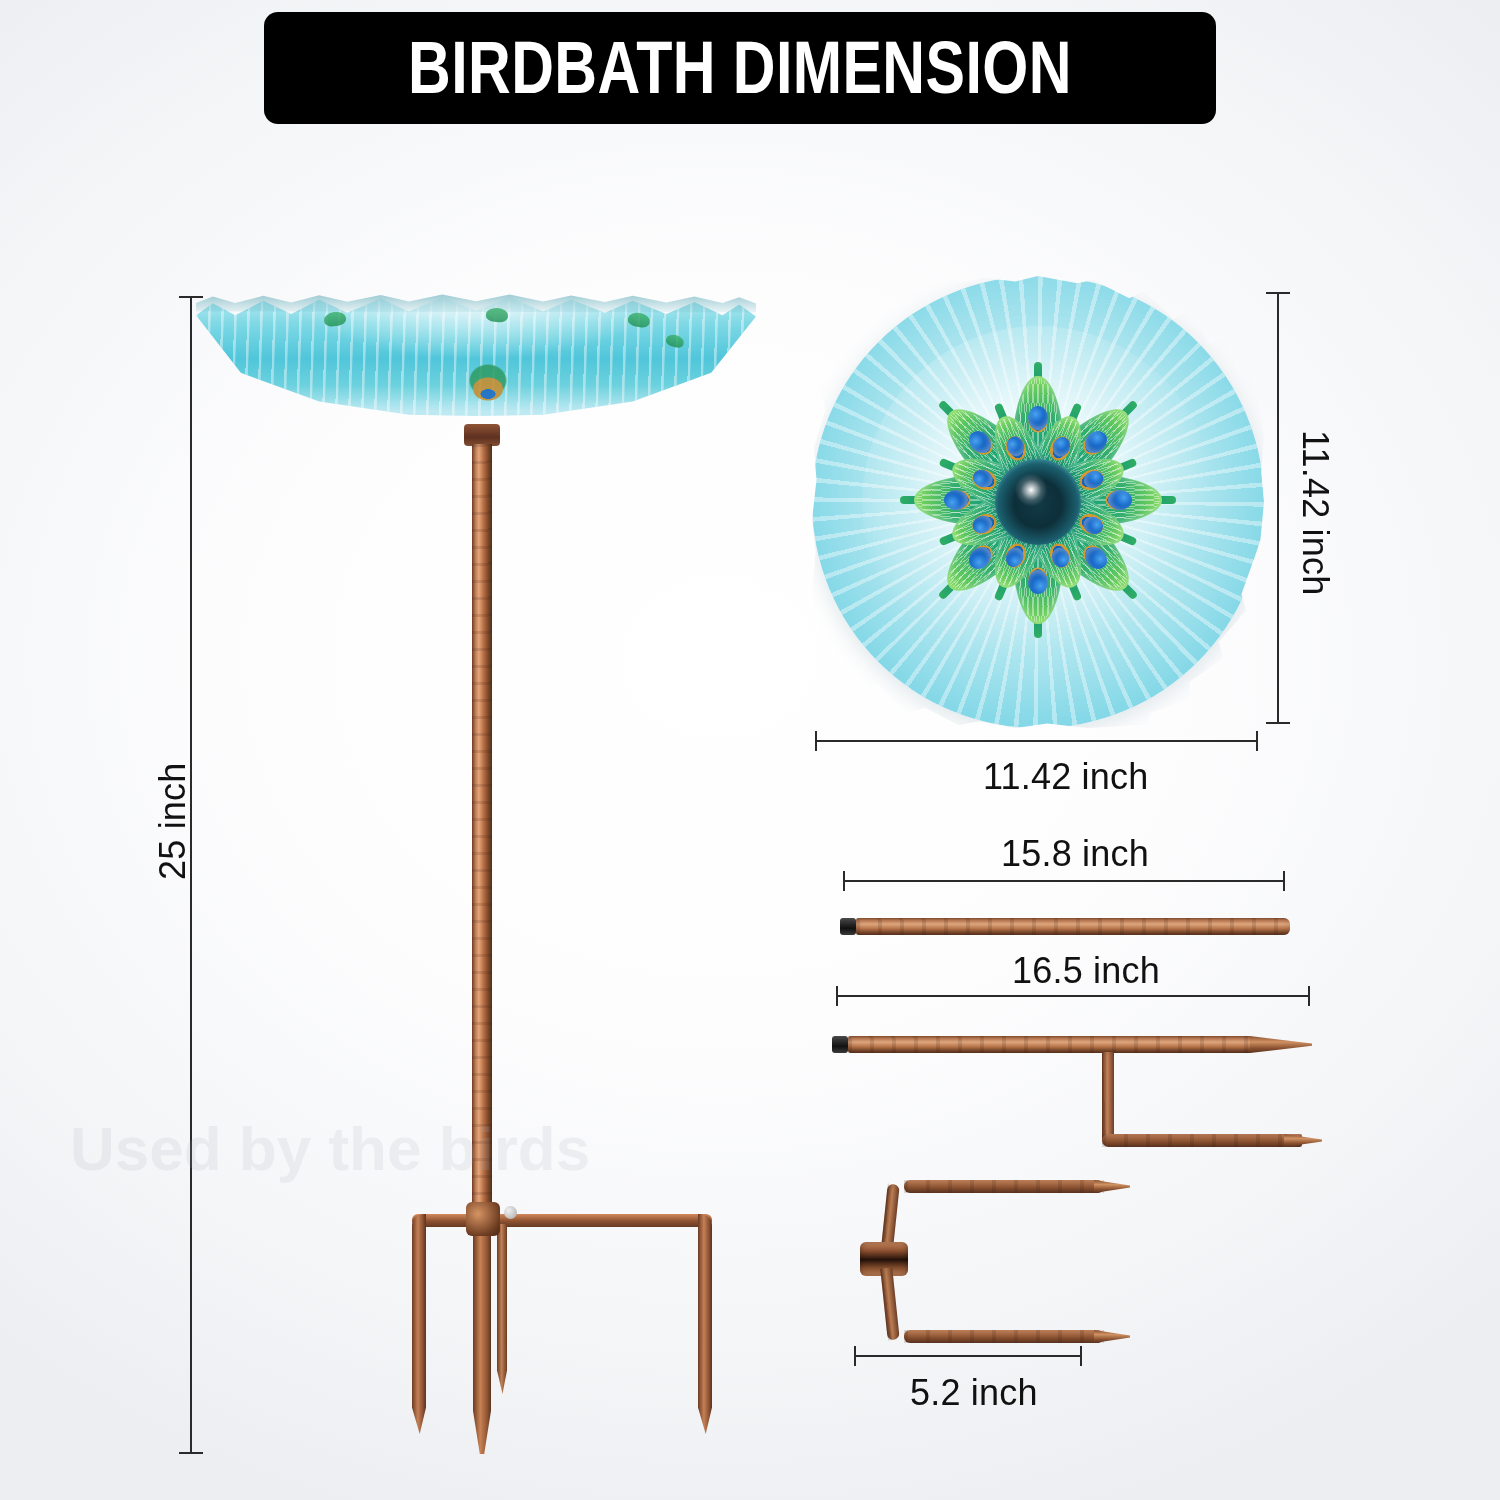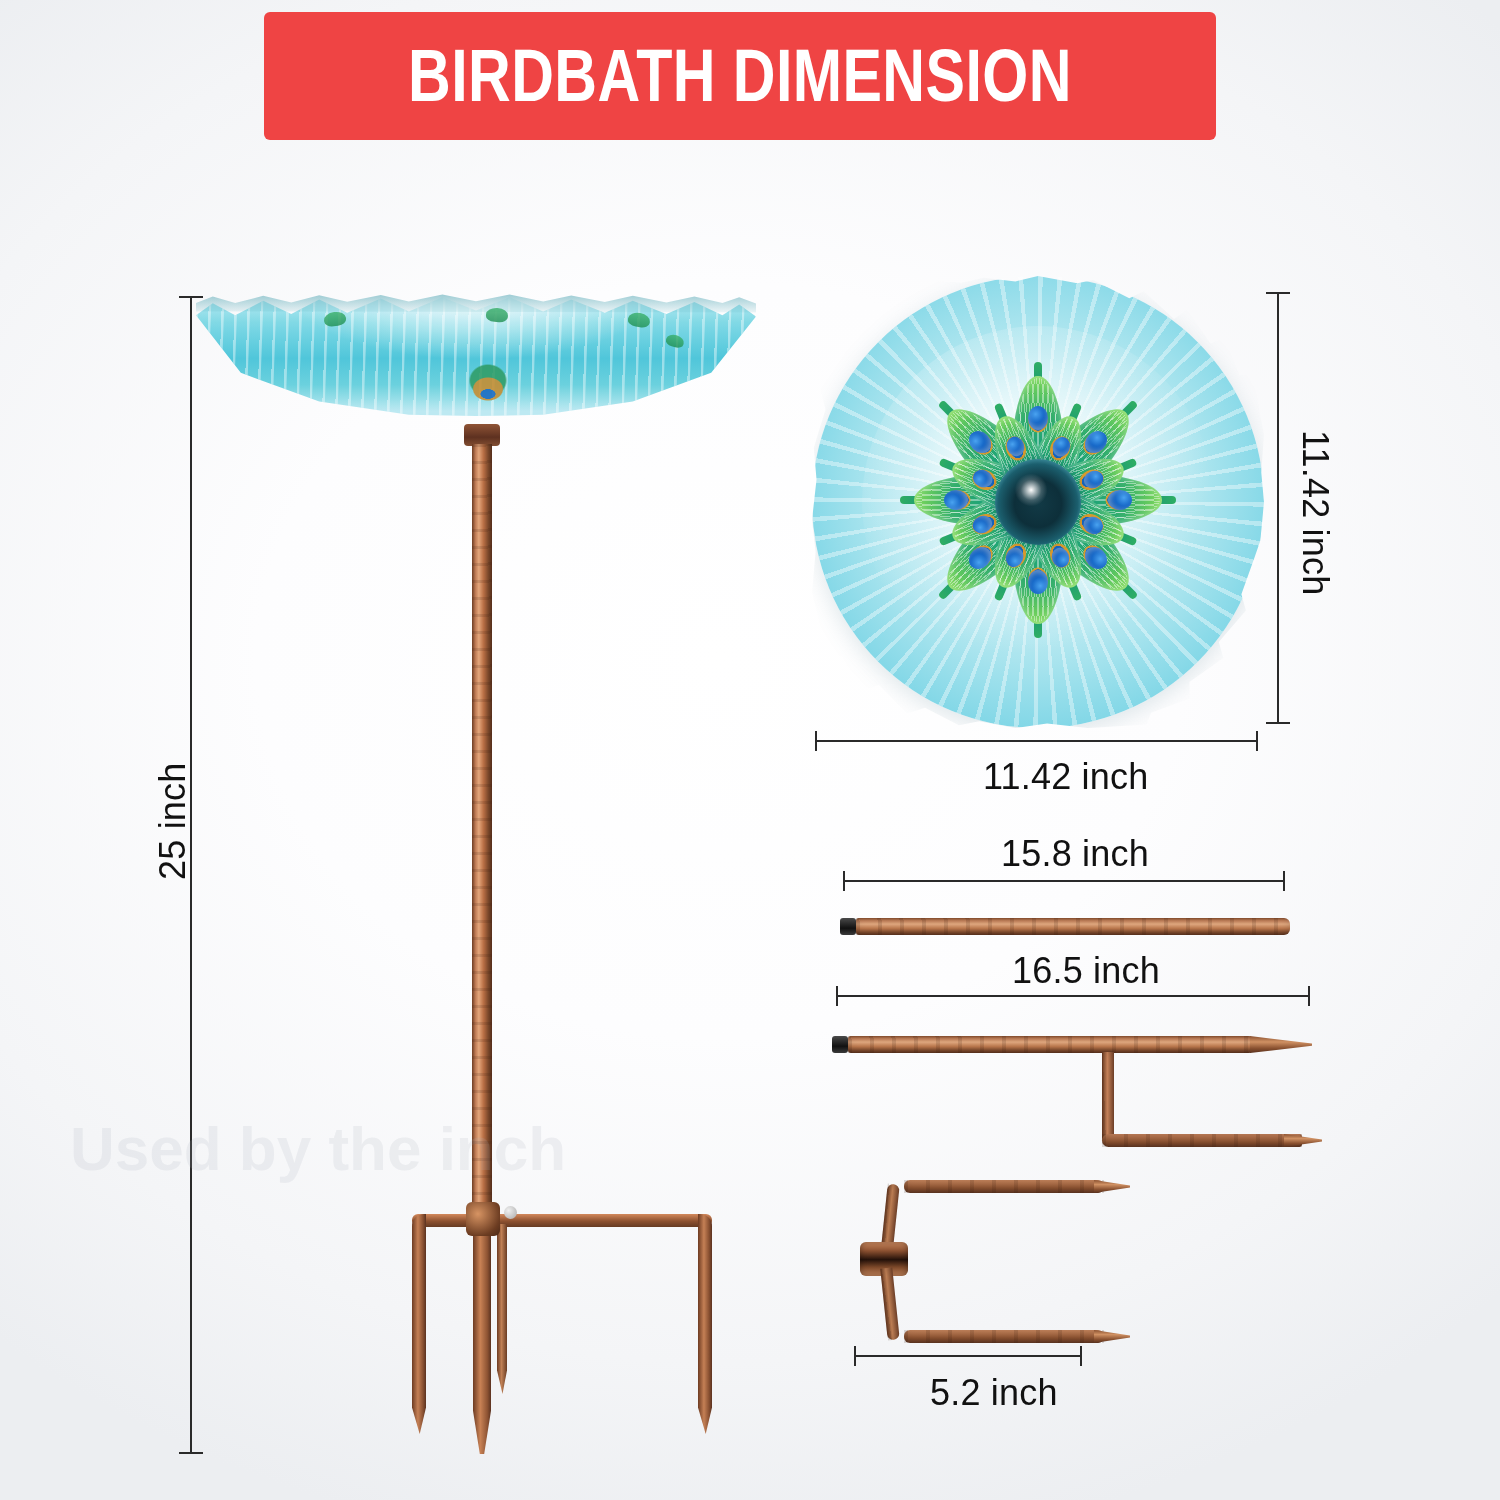--- a/index.html
+++ b/index.html
@@ -8,23 +8,23 @@
     font-family:"Liberation Sans", sans-serif;
     background:
       radial-gradient(ellipse 1100px 900px at 48% 44%, #ffffff 0%, #fdfdfe 42%, #f4f5f7 78%, #eceef1 100%);
     position:relative;
     overflow:hidden;
     color:#111;
   }
 
   
   #header-banner{
-    position:absolute; left:264px; top:12px; width:952px; height:128px;
-    background:#ef4444;
-    border-radius:6px;
+    position:absolute; left:264px; top:12px; width:952px; height:112px;
+    background:#000000;
+    border-radius:14px;
     display:flex; align-items:center; justify-content:center;
     box-shadow:0 0 0 0 rgba(0,0,0,0);
   }
   #header-title{
     color:#ffffff;
     font-family:"Liberation Sans", sans-serif;
     font-weight:bold;
     font-size:74px;
     letter-spacing:0.5px;
     transform:scaleX(0.80);
@@ -484,15 +484,15 @@
   <div class="rod top-arm"></div>
   <div class="rod-point top-tip"></div>
   <div class="rod up-leg"></div>
   <div class="collar"></div>
   <div class="rod dn-leg"></div>
   <div class="rod bot-arm"></div>
   <div class="rod-point bot-tip"></div>
 </div>
 
 <div class="dim-line-h" style="left:854px; top:1355px; width:228px;"></div>
-<div class="dim-label" style="left:910px; top:1372px;margin-left:20px;">5.2 inch</div>
-
-<div id="bg-watermark">Used by the inch</div>
+<div class="dim-label" style="left:910px; top:1372px;">5.2 inch</div>
+
+<div id="bg-watermark">Used by the birds</div>
 
 </body></html>

